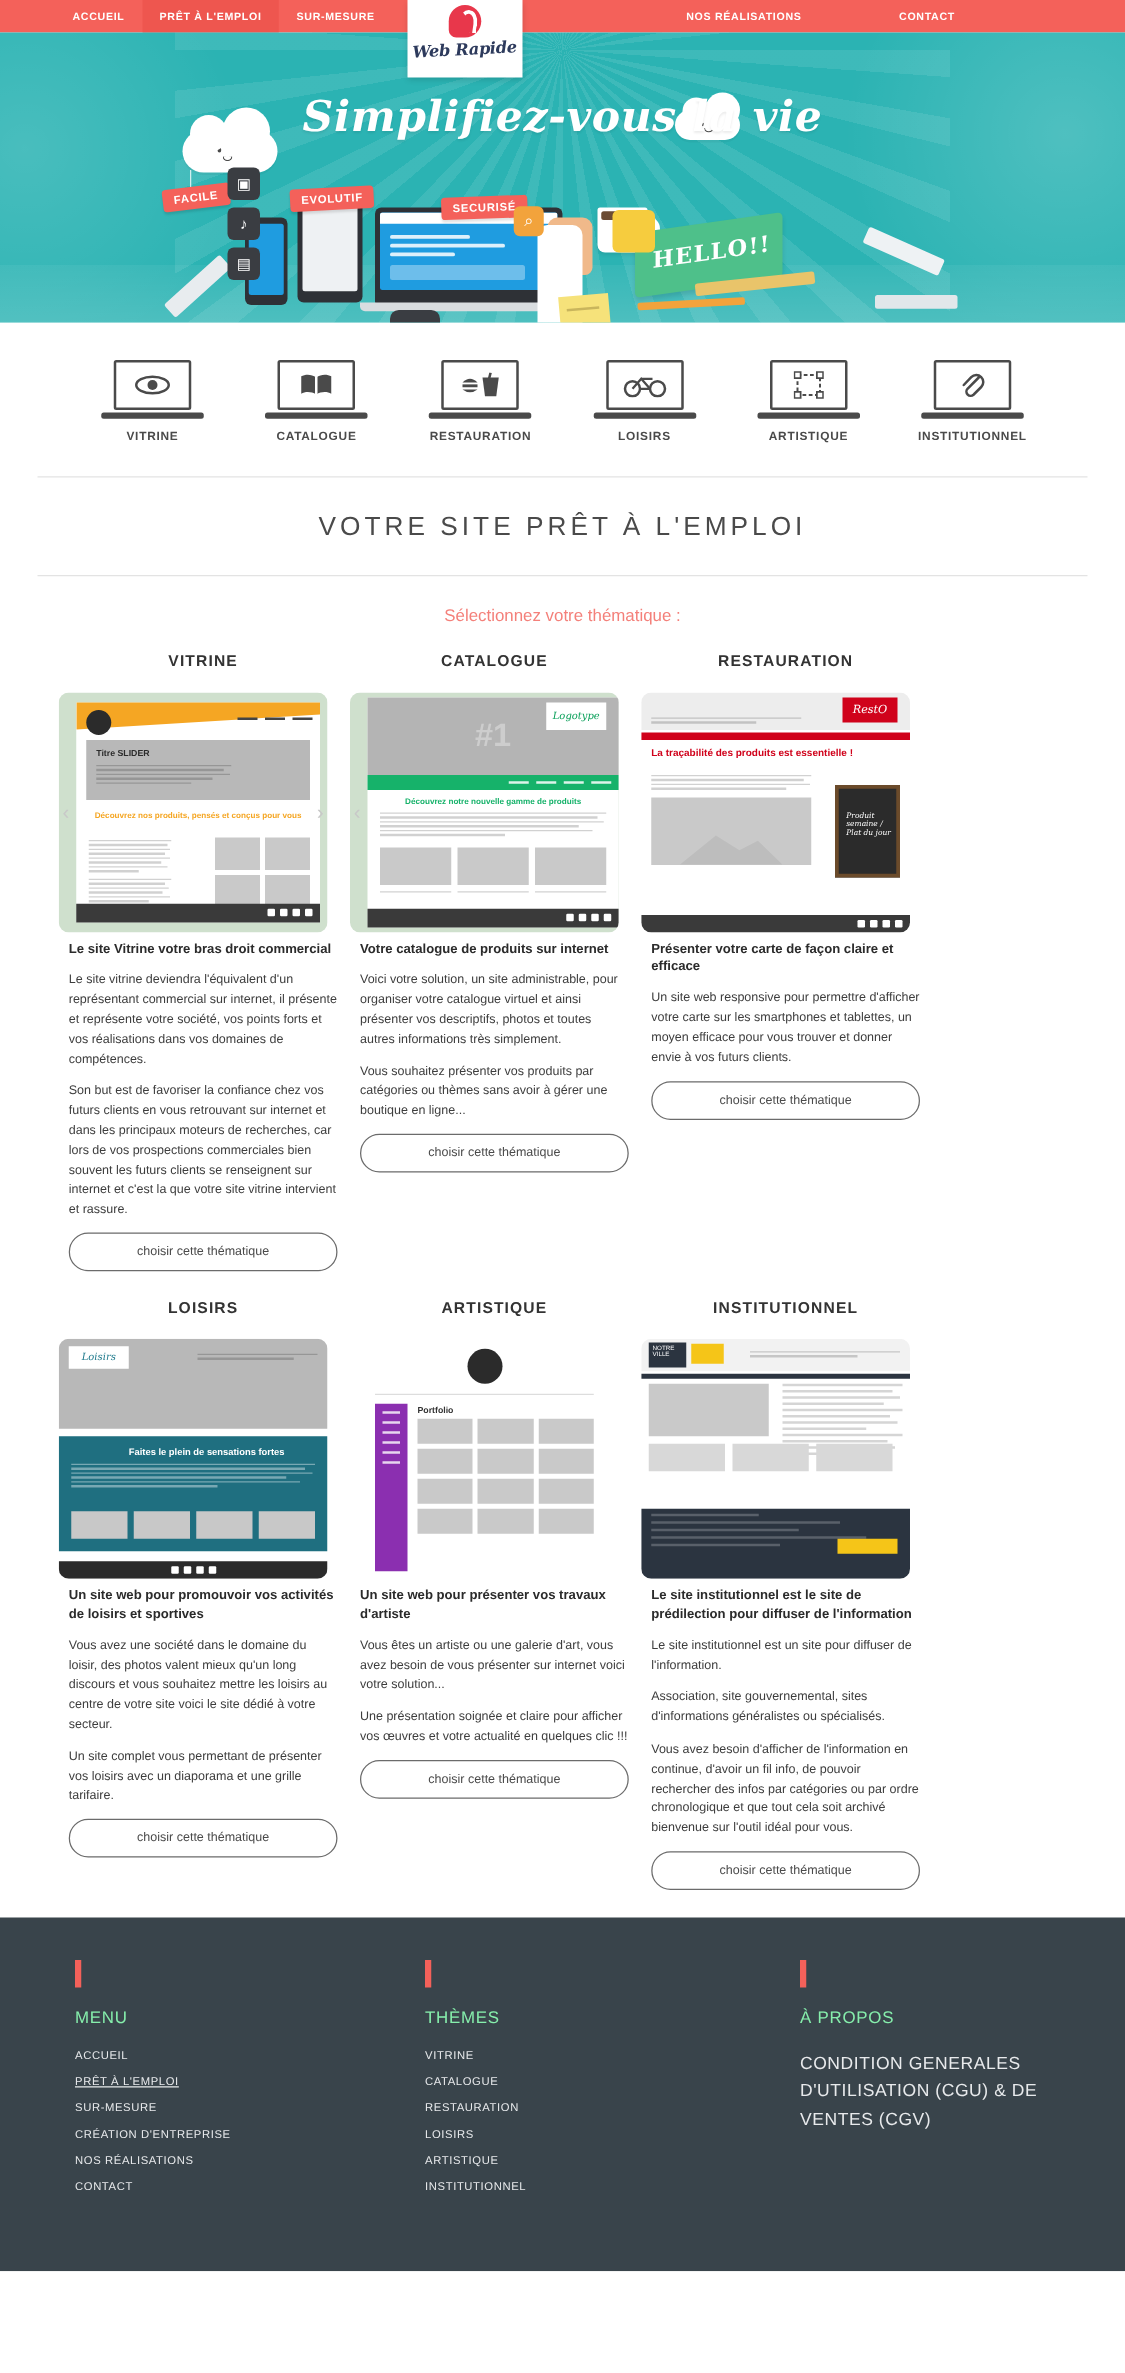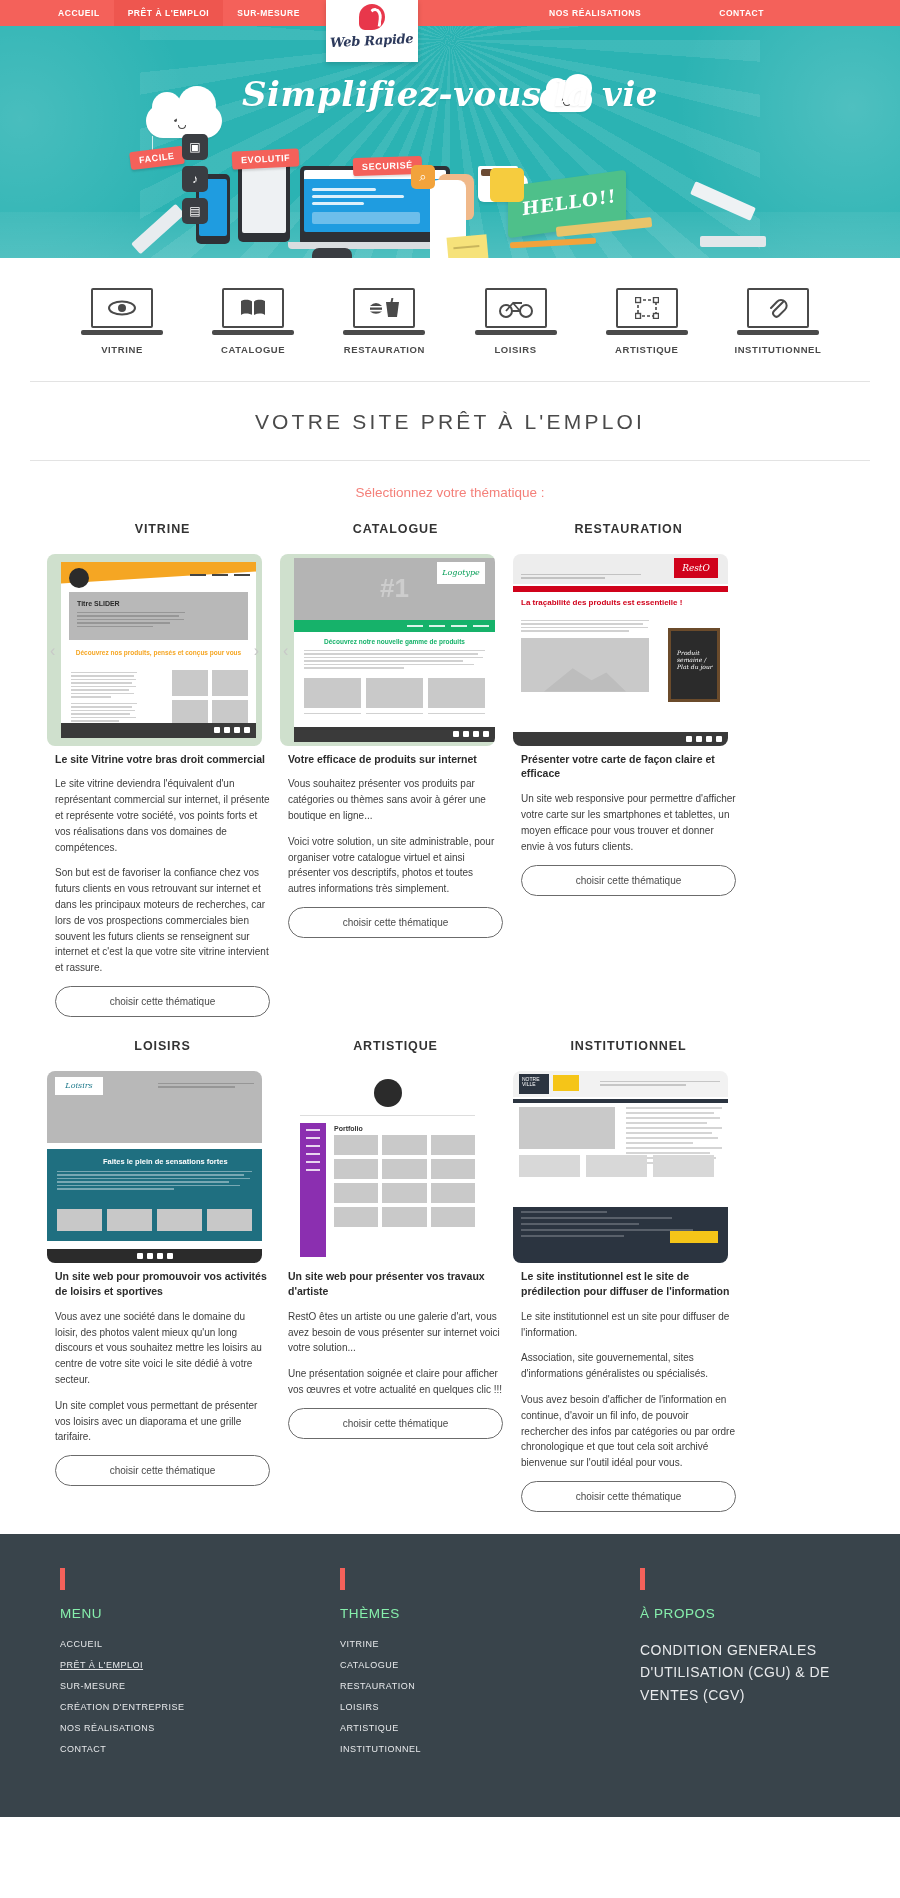--- a/index.html
+++ b/index.html
@@ -632,23 +632,23 @@
             <i style="flex:1"></i>
         </div>
         <div class="mk-social">
             <b></b>
             <b></b>
             <b></b>
             <b></b>
           </div>
       </div>
     </div>
-    <div class="card-h">Votre efficace de produits sur internet</div>
+    <div class="card-h">Votre catalogue de produits sur internet</div>
+    <div class="card-p">Voici votre solution, un site administrable, pour organiser votre catalogue virtuel et ainsi présenter vos descriptifs, photos et toutes autres informations très simplement.</div>
     <div class="card-p">Vous souhaitez présenter vos produits par catégories ou thèmes sans avoir à gérer une boutique en ligne...</div>
-    <div class="card-p">Voici votre solution, un site administrable, pour organiser votre catalogue virtuel et ainsi présenter vos descriptifs, photos et toutes autres informations très simplement.</div>
     <button class="btn">choisir cette thématique</button>
   </div>
 
   <div class="card">
     <div class="card-title">RESTAURATION</div>
     <div class="thumb">
       <div class="r-page">
         <div class="r-top"></div>
         <div class="r-logo">RestO</div>
         <div class="mk-lines" style="left:8px;top:20px;width:120px;">
@@ -746,21 +746,21 @@
             <b></b>
             <b></b>
             <b></b>
             <b></b>
             <b></b>
             <b></b>
           </div>
       </div>
     </div>
     <div class="card-h">Un site web pour présenter vos travaux d'artiste</div>
-    <div class="card-p">RestO êtes un artiste ou une galerie d'art, vous avez besoin de vous présenter sur internet voici votre solution...</div>
+    <div class="card-p">Vous êtes un artiste ou une galerie d'art, vous avez besoin de vous présenter sur internet voici votre solution...</div>
     <div class="card-p">Une présentation soignée et claire pour afficher vos œuvres et votre actualité en quelques clic !!!</div>
     <button class="btn">choisir cette thématique</button>
   </div>
 
   <div class="card">
     <div class="card-title">INSTITUTIONNEL</div>
     <div class="thumb">
       <div class="i-page">
         <div class="i-top"></div>
         <div class="i-logo">NOTRE VILLE</div>

